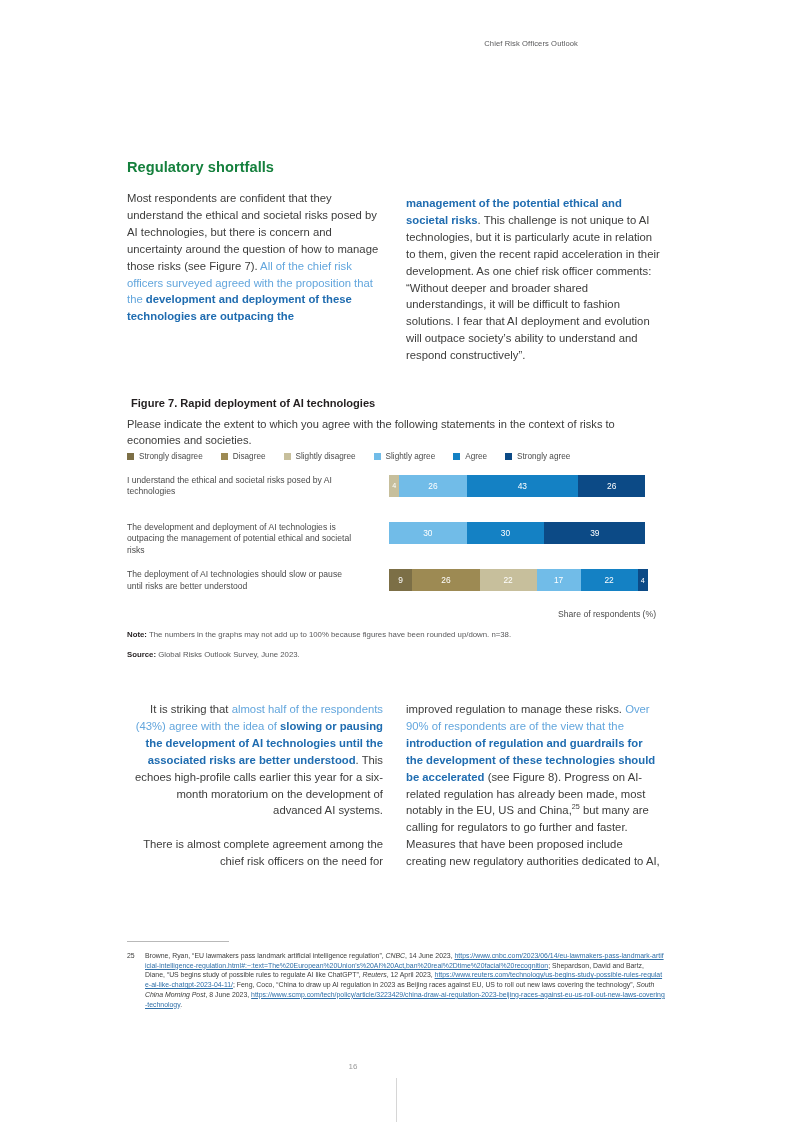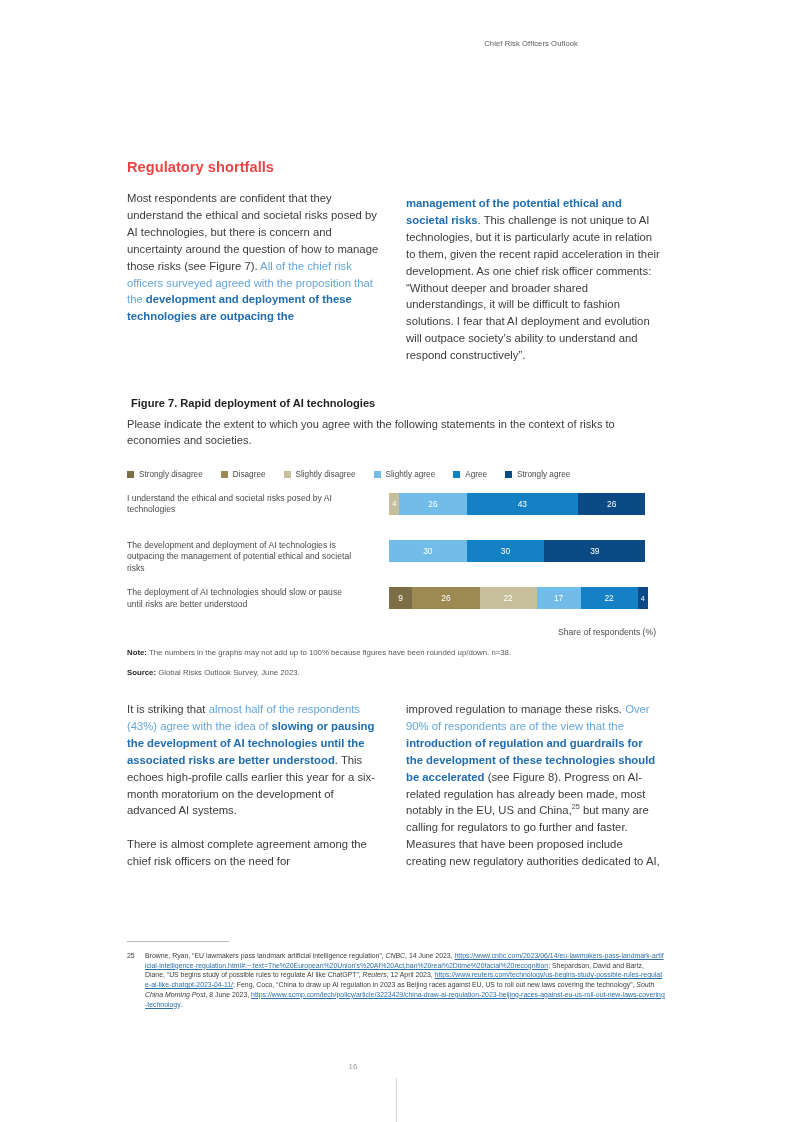--- a/index.html
+++ b/index.html
@@ -52,21 +52,21 @@
   .top-right { top: 159px; margin-top: 36px; }
 
   h1.section-title {
     position: absolute;
     left: 127px;
     top: 158px;
     margin: 0;
     font-size: 14.6px;
     line-height: 19px;
     font-weight: bold;
-    color: #ef4444;
+    color: #15803d;
     letter-spacing: 0.05px;
   }
 
   .hl-light { color: #63a6dd; }
   .hl-bold  { color: #1f6cb0; font-weight: bold; }
   sup { font-size: 7.2px; vertical-align: super; line-height: 0; }
 
   
   .figure {
     position: absolute;
@@ -83,21 +83,21 @@
   }
   .fig-sub {
     font-size: 11.1px;
     line-height: 16.6px;
     color: #3c3c3b;
     margin: 0;
     width: 535px;
   }
 
   .legend {
-    margin-top: 21px;
+    margin-top: 3px;
     display: flex;
     align-items: center;
     gap: 0;
     font-size: 8.2px;
     color: #4b4b4b;
     white-space: nowrap;
   }
   .legend-item {
     display: inline-flex;
     align-items: center;
@@ -168,21 +168,21 @@
   .fig-note, .fig-source {
     margin-top: 10px;
     font-size: 7.8px;
     line-height: 11px;
     color: #58585a;
   }
   .fig-source { margin-top: 9px; }
   .fig-note b, .fig-source b { color: #231f20; }
 
   
-  .bottom-left  { top: 701px; }
+  .bottom-left  { top: 701px; text-align: right; }
   .bottom-right { top: 701px; }
   .para + .para { margin-top: 16.9px; }
 
   
   .footnote-rule {
     position: absolute;
     left: 127px;
     top: 941px;
     width: 102px;
     height: 1px;

